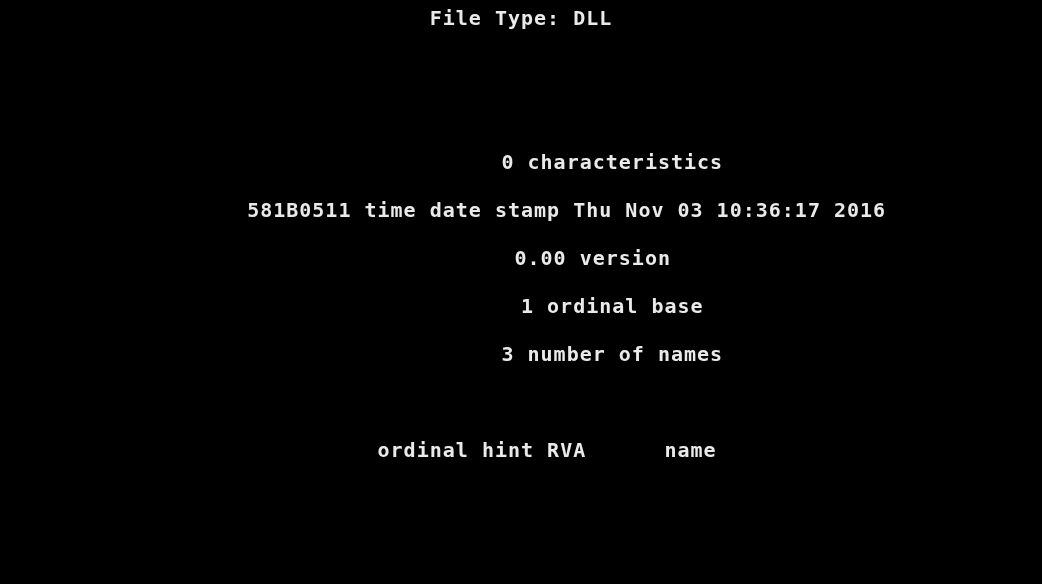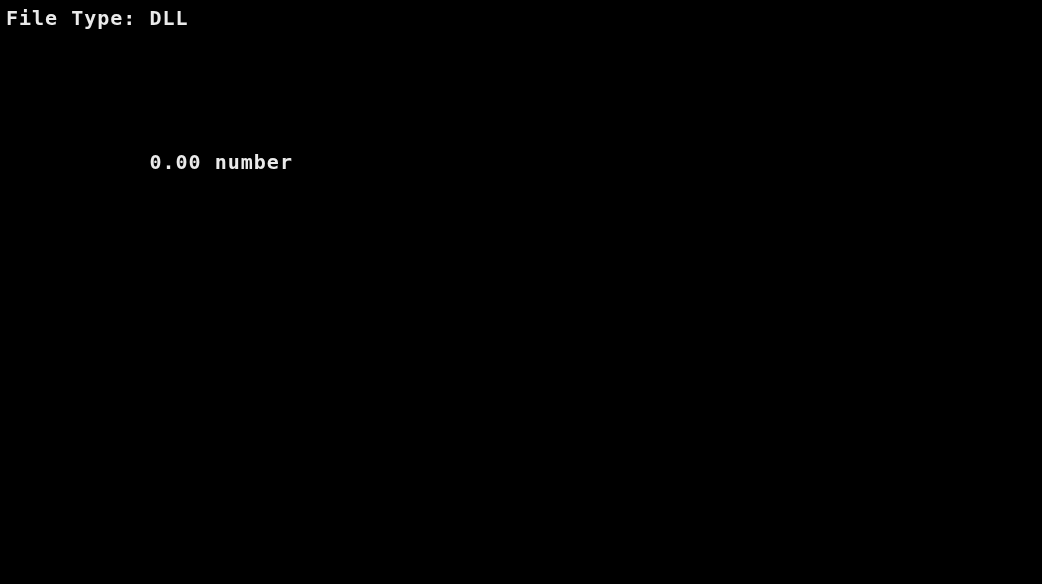--- a/index.html
+++ b/index.html
@@ -14,30 +14,35 @@
     line-height: 24px;
     letter-spacing: 1px;
     font-weight: bold;
     overflow: hidden;
   }
   pre {
     margin: 0;
     padding: 6px 6px;
     white-space: pre;
   }
-  .line { display: block; }
+  .line { display: block; text-align: center; }
 </style>
 </head>
 <body>
 
 <pre><span class="line"><span>File Type: </span><span>DLL</span></span>
 <span class="line"> </span>
 <span class="line"> </span>
-<span class="line">           <span>0.00</span> <span>number</span></span>
+<span class="line">              <span>0</span> <span>characteristics</span></span>
+<span class="line">       <span>581B0511</span> <span>time date stamp</span> <span>Thu Nov 03 10:36:17 2016</span></span>
+<span class="line">           <span>0.00</span> <span>version</span></span>
+<span class="line">              <span>1</span> <span>ordinal base</span></span>
+<span class="line">              <span>3</span> <span>number of names</span></span>
 <span class="line"> </span>
+<span class="line">    <span>ordinal</span> <span>hint</span> <span>RVA</span>      <span>name</span></span>
 <span class="line"> </span>
 
 
 
 
 
 
 
 
 

